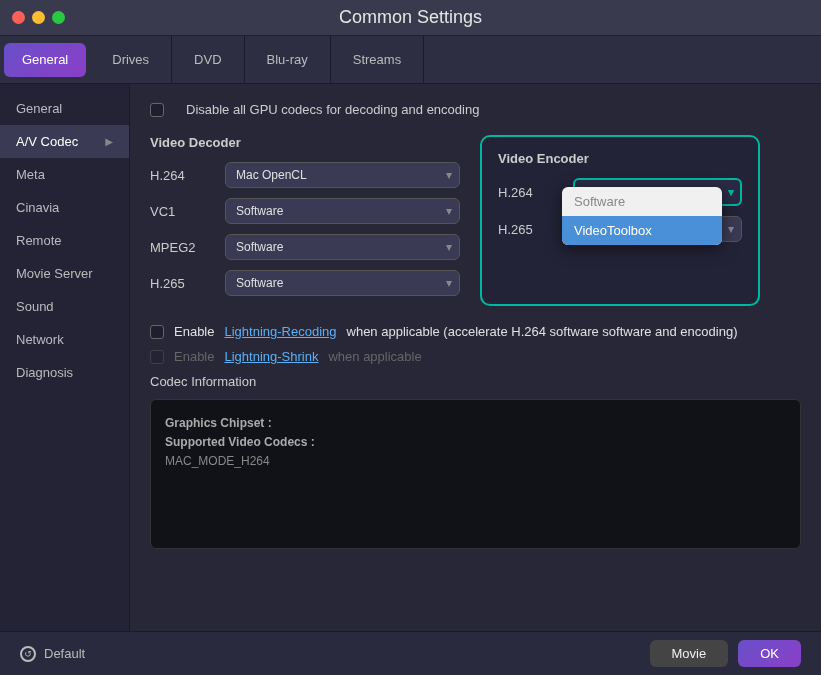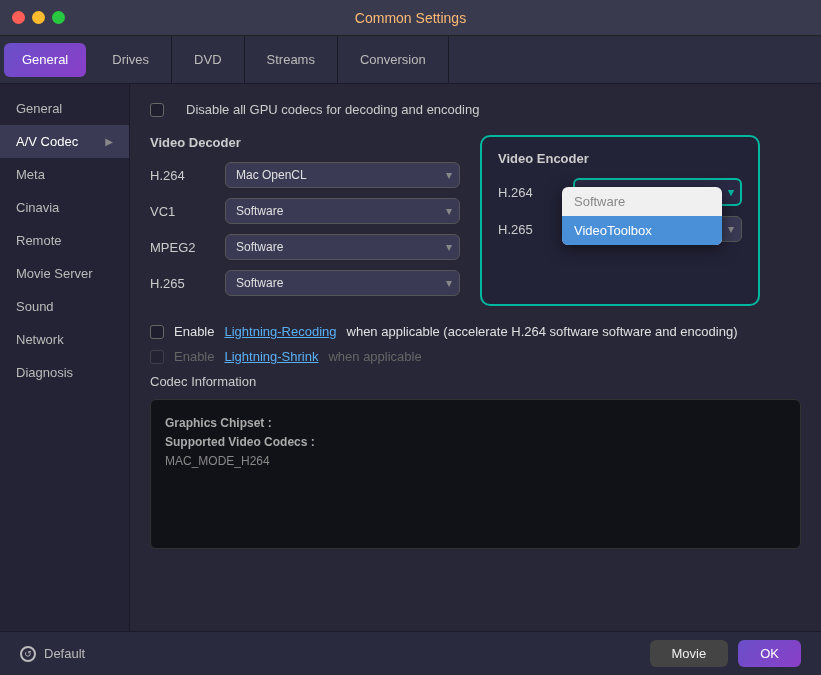--- a/index.html
+++ b/index.html
@@ -31,22 +31,22 @@
       align-items: center;
     }
     .traffic-light {
       width: 13px; height: 13px;
       border-radius: 50%;
     }
     .tl-close { background: #ff5f57; }
     .tl-min { background: #febc2e; }
     .tl-max { background: #28c840; }
     .title-bar-text {
-      font-size: 14px;
-      color: #fdba74;
+      font-size: 18px;
+      color: #e5e5e5;
       font-weight: 500;
     }
 
     
     .nav-tabs {
       background: #2e2e42;
       display: flex;
       align-items: center;
       height: 48px;
       border-bottom: 1px solid #1a1a28;
@@ -342,22 +342,22 @@
     <div class="traffic-light tl-min"></div>
     <div class="traffic-light tl-max"></div>
   </div>
   <span class="title-bar-text">Common Settings</span>
 </div>
 
 <div class="nav-tabs">
   <div class="nav-tab active">General</div>
   <div class="nav-tab">Drives</div>
   <div class="nav-tab">DVD</div>
+  <div class="nav-tab">Blu-ray</div>
   <div class="nav-tab">Streams</div>
-  <div class="nav-tab">Conversion</div>
 </div>
 
 <div class="main">
 
   <div class="sidebar">
     <div class="sidebar-item">
       <span>General</span>
     </div>
     <div class="sidebar-item active">
       <span>A/V Codec</span>

